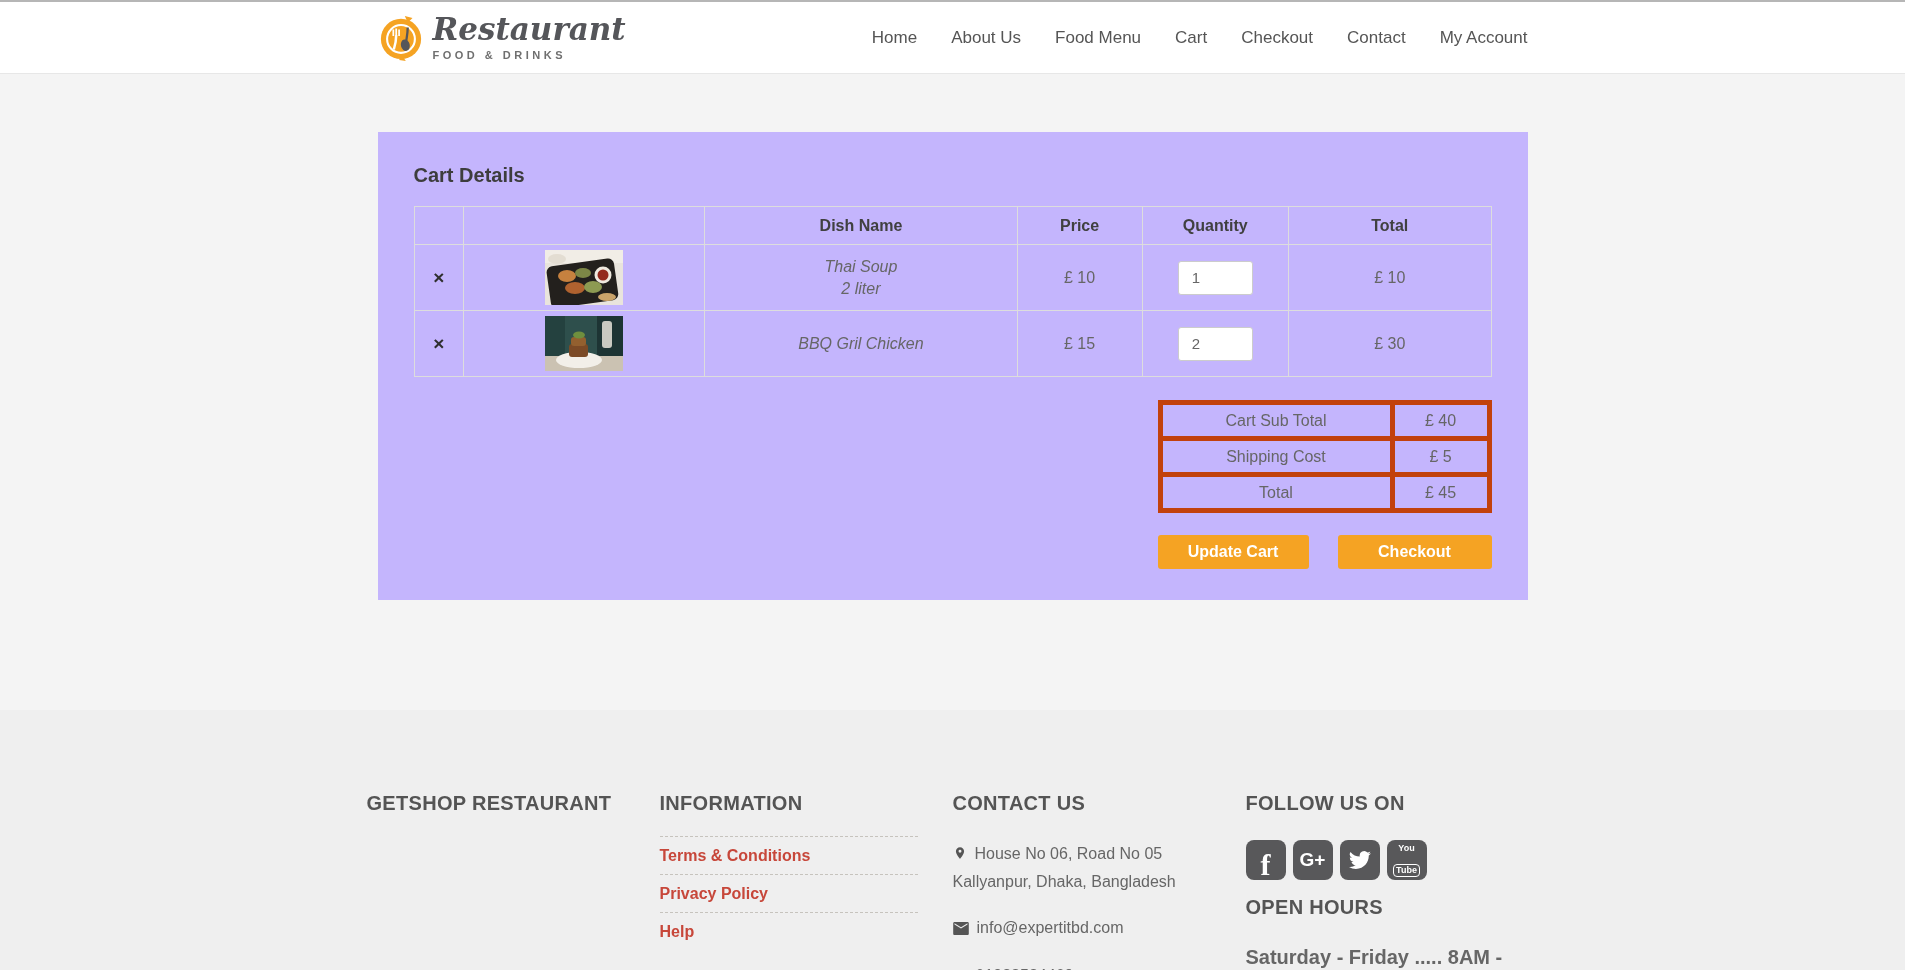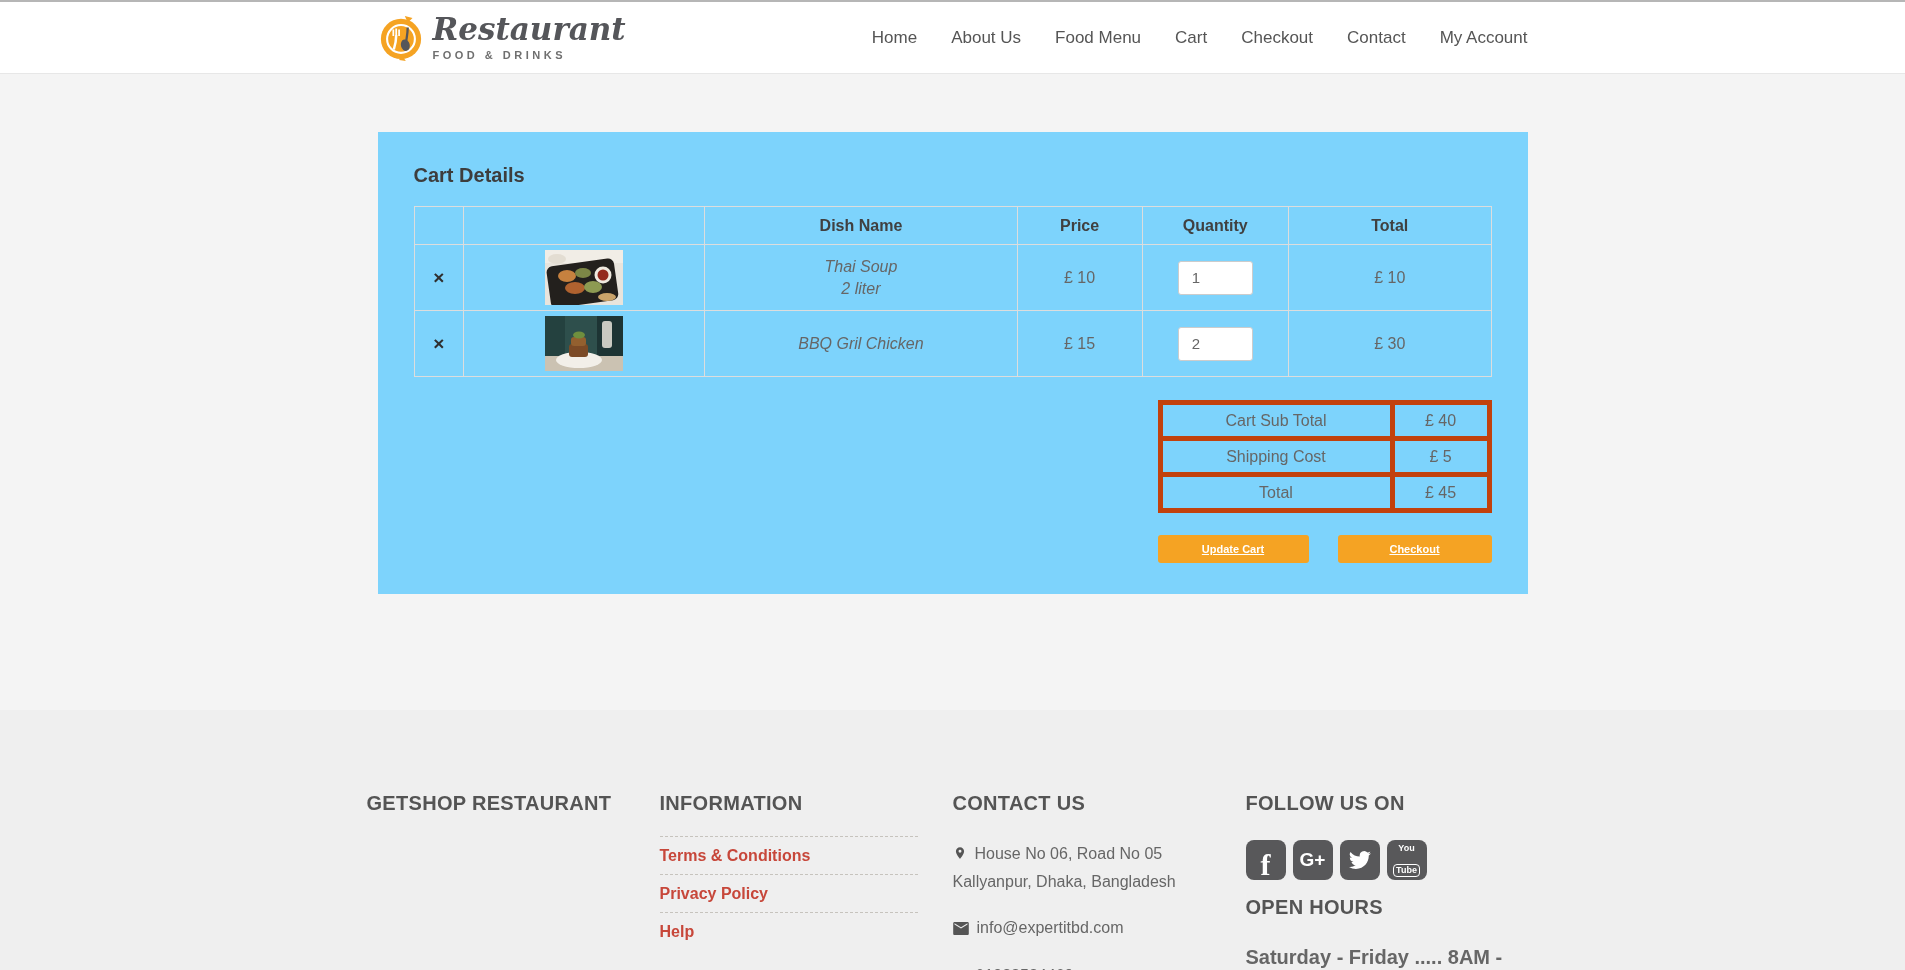--- a/index.html
+++ b/index.html
@@ -15,43 +15,43 @@
   .logo svg { display:block; }
   .logo-text { margin-left:9px; }
   .logo-name { font-family:"DejaVu Serif", serif; font-style:italic; font-weight:bold;
                font-size:31px; color:#55565a; line-height:1; }
   .logo-tag { font-size:11px; letter-spacing:3.5px; color:#6f6f6f; margin-top:4px; font-weight:bold; }
   .nav { margin-left:auto; display:flex; gap:34px; }
   .nav a { font-size:17px; color:#555; }
 
   
   .main-zone { height:578px; }
-  .card { width:1150px; margin:58px auto 0; background:#7dd3fc; padding:32px 36px 31px; }
+  .card { width:1150px; margin:58px auto 0; background:#c4b5fd; padding:32px 36px 31px; }
   .card h2 { font-size:20px; color:#3d3d3d; font-weight:bold; margin-bottom:19px; }
 
   table.cart { width:100%; border-collapse:collapse; table-layout:fixed;padding-left:19px; }
   table.cart th, table.cart td { border:1px solid #ddd; text-align:center; vertical-align:middle; }
   table.cart th { height:38px; font-size:16px; color:#404040; font-weight:bold; }
   table.cart td { height:66px; font-size:16px; color:#666; }
   .col-x { width:4.6%; } .col-img { width:22.4%; } .col-dish { width:29%; }
   .col-price { width:11.6%; } .col-qty { width:13.6%; } .col-total { width:18.8%; }
   .remove-x { font-size:19px; font-weight:900; color:#2f2f2f; cursor:pointer; line-height:1; display:inline-block; }
   .thumb { width:78px; height:55px; display:inline-block; vertical-align:middle; }
   .dish-name { color:#555; line-height:22px;font-style:italic; }
   .qty-input { width:75px; height:34px; border:1px solid #ccc; border-radius:3px;
                padding-left:13px; font-size:15px; color:#666; outline:none;
                font-family:"Liberation Sans", sans-serif; }
 
   .summary-wrap { width:334px; margin-left:auto; margin-top:23px; }
   table.summary { width:100%; border-collapse:collapse; }
   table.summary td { border:5px solid #c2410c; height:36px; text-align:center; font-size:16px; color:#666; }
   td.sum-label { width:232px; }
   .btn-row { display:flex; justify-content:space-between; margin-top:22px; }
-  .btn { height:28px; border:none; border-radius:3px; background:#f5a323; color:#fff;
-         font-size:11px; font-weight:bold; cursor:pointer; font-family:"Liberation Sans", sans-serif;text-decoration:underline; }
+  .btn { height:34px; border:none; border-radius:3px; background:#f5a323; color:#fff;
+         font-size:16px; font-weight:bold; cursor:pointer; font-family:"Liberation Sans", sans-serif; }
   .btn-update { width:151px; } .btn-checkout { width:154px; }
 
   
   .footer { background:#efefef; height:318px; overflow:hidden; }
   .footer-inner { width:1172px; margin:0 auto; padding-top:82px; display:flex; }
   .fcol { width:293px; padding-right:30px; }
   .fcol h3 { font-size:20px; color:#545454; font-weight:bold; letter-spacing:0.3px; }
   .about-text { margin-top:26px; width:302px; font-size:16px; color:#777; line-height:24px; }
 
   .info-links { margin-top:21px; width:258px; list-style:none;font-weight:bold; }

